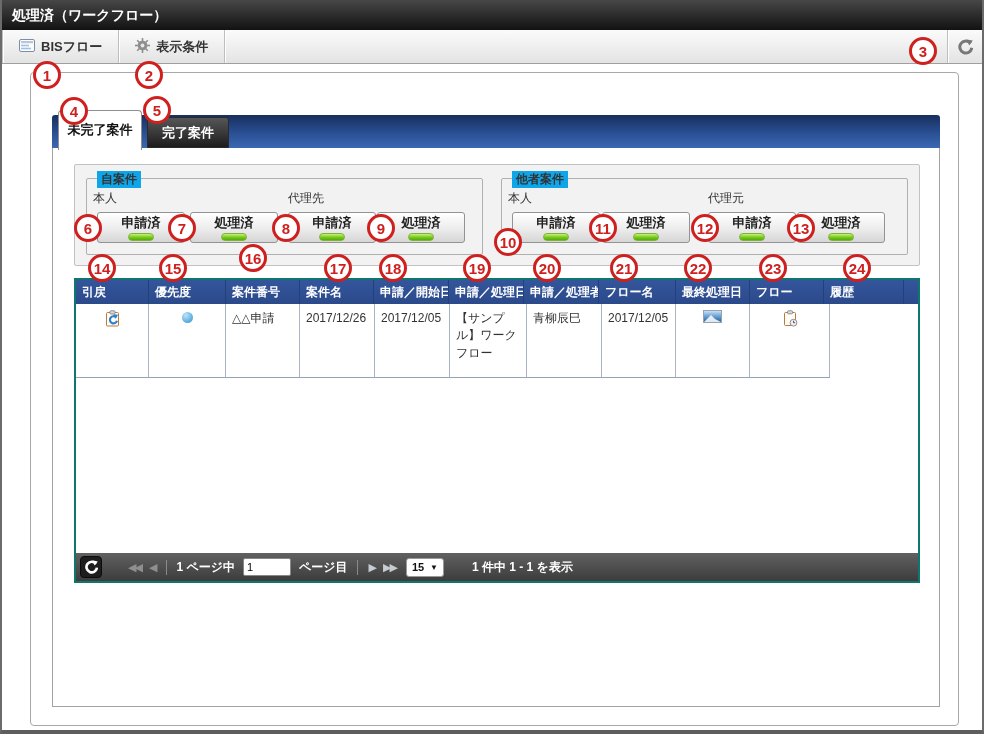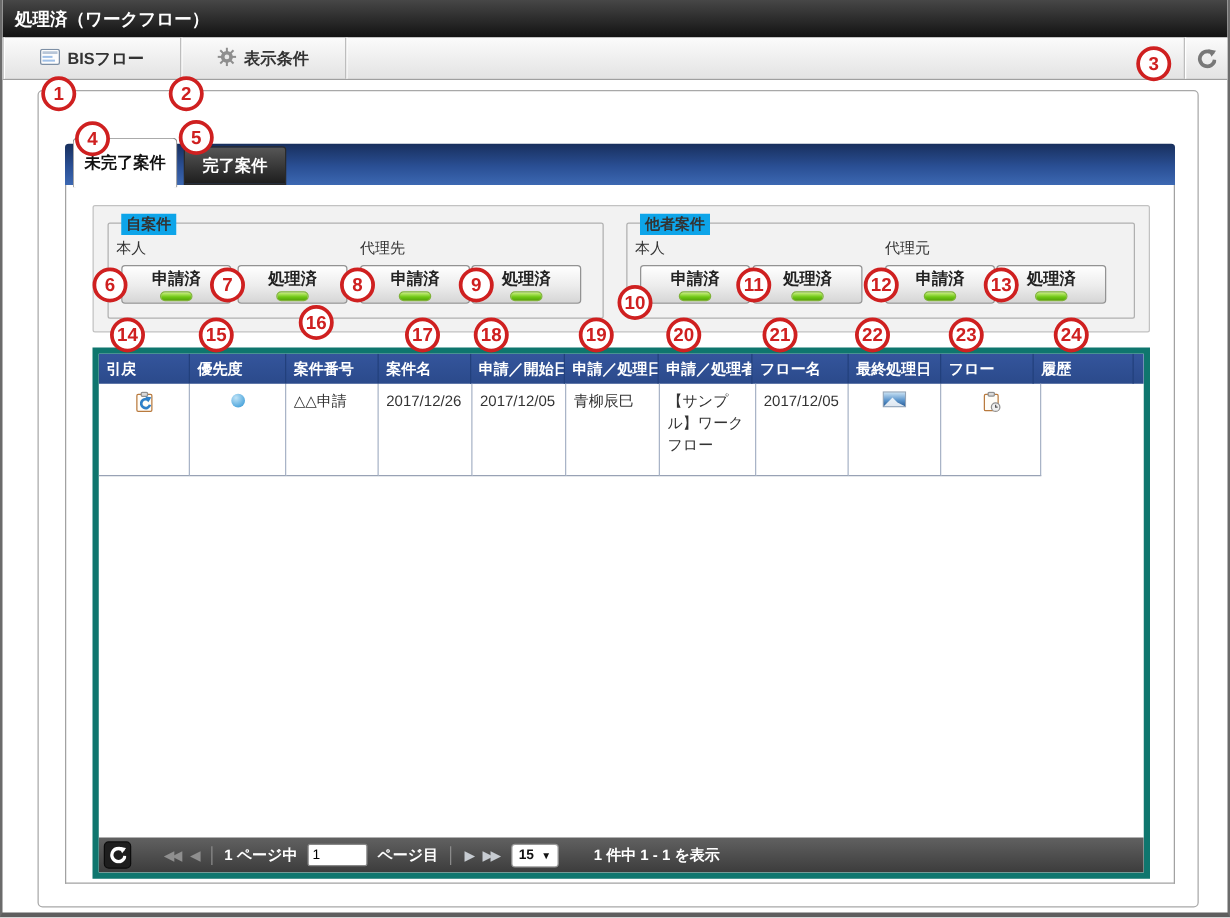--- a/index.html
+++ b/index.html
@@ -9,21 +9,21 @@
           background:#fff;overflow:hidden;}
   
   .title-bar{position:absolute;left:0;top:0;width:100%;height:30px;
              background:linear-gradient(#474747,#121212);color:#fff;font-size:14px;font-weight:bold;
              line-height:30px;padding-left:10px;box-sizing:border-box;}
   
   .toolbar{position:absolute;left:0;top:30px;width:100%;height:34px;
            background:linear-gradient(#fbfbfb,#e3e3e3);border-bottom:1px solid #9f9f9f;
            display:flex;align-items:stretch;box-sizing:border-box;}
   .tsep{width:1px;background:#bdbdbd;box-shadow:1px 0 0 #ffffff;}
-  .tbtn{display:flex;align-items:center;gap:6px;padding:0 29px;font-size:13px;font-weight:bold;color:#333;cursor:pointer;}
+  .tbtn{display:flex;align-items:center;gap:6px;padding:0 16px;font-size:13px;font-weight:bold;color:#333;cursor:pointer;}
   .toolbar .spacer{flex:1;}
   .refresh-btn{display:flex;align-items:center;justify-content:center;width:34px;cursor:pointer;}
   
   .content-box{position:absolute;left:28px;top:72px;width:929px;height:654px;
                border:1px solid #a8a8a8;border-radius:4px;background:#fff;box-sizing:border-box;}
   
   .tab-container{position:absolute;left:50px;top:110px;width:888px;height:597px;}
   .tab-bar{position:absolute;left:0;top:5px;width:100%;height:33px;border-radius:3px 3px 0 0;
            background:linear-gradient(#182f5d,#2a4f94 55%,#3c68b2);z-index:1;}
   .tab-panel{position:absolute;left:0;top:38px;width:100%;height:559px;background:#fff;
@@ -40,21 +40,21 @@
   .fset-own{left:11px;top:13px;width:397px;height:77px;}
   .fset-others{left:426px;top:13px;width:407px;height:77px;}
   .legend{position:absolute;top:-8px;left:10px;background:#0ea5e9;padding:0 4px;font-size:12px;color:#333;font-weight:bold;}
   .glabel{position:absolute;top:11px;font-size:12px;color:#333;}
   .fbtn{position:absolute;top:33px;width:88px;height:31px;box-sizing:border-box;cursor:pointer;
         background:linear-gradient(#ffffff,#ececec 55%,#d6d6d6);border:1px solid #939393;border-radius:3px;
         font-size:13px;font-weight:bold;color:#222;text-align:center;padding-top:1px;}
   .led{width:26px;height:8px;border-radius:4px;margin:1px auto 0;
        background:linear-gradient(#c9f07e,#6fc715 60%,#58a80c);border:1px solid #7fb337;box-sizing:border-box;}
   
-  .grid-box{position:absolute;left:72px;top:278px;width:846px;height:425px;border:5px solid #0f766e;
+  .grid-box{position:absolute;left:72px;top:278px;width:846px;height:305px;border:2px solid #0f766e;
             background:#fff;box-sizing:border-box;overflow:hidden;z-index:4;}
   .ghead{display:flex;height:24px;background:linear-gradient(#34559c,#2b4a8b);}
   .hc{box-sizing:border-box;border-right:1px solid #22407c;color:#fff;font-size:12px;font-weight:bold;
       padding:4px 0 0 6px;white-space:nowrap;overflow:hidden;cursor:pointer;}
   .hc-spacer{flex:1;border-right:none;cursor:default;}
   .grow{display:flex;height:74px;cursor:pointer;}
   .rc{box-sizing:border-box;border-right:1px solid #a9b4c7;border-bottom:1px solid #98a2b5;
       font-size:12px;color:#333;padding:6px 4px 0 6px;line-height:1.45;word-break:break-all;overflow:hidden;}
   .rc-center{text-align:center;padding-left:0;padding-right:0;}
   .rc-spacer{flex:1;border-right:none;border-bottom:none;}
@@ -208,22 +208,22 @@
             <polygon points="9.4,4.2 14.1,4.8 11.6,8.8" fill="#2f80c8"></polygon>
           </svg>
         </span>
       </div>
       <div class="rc rc-center" style="width:77px;">
         <span class="dot"></span>
       </div>
       <div class="rc" style="width:74px;">△△申請</div>
       <div class="rc" style="width:75px;">2017/12/26</div>
       <div class="rc" style="width:75px;">2017/12/05</div>
+      <div class="rc" style="width:77px;">【サンプル】ワークフロー</div>
       <div class="rc" style="width:75px;">青柳辰巳</div>
-      <div class="rc" style="width:77px;">【サンプル】ワークフロー</div>
       <div class="rc" style="width:74px;">2017/12/05</div>
       <div class="rc rc-center" style="width:74px;">
         <span>
           <svg width="19" height="13" viewBox="0 0 19 13">
             <defs>
               <linearGradient id="sky" x1="0" y1="0" x2="0" y2="1">
                 <stop offset="0" stop-color="#cfe6f6"></stop>
                   <stop offset="0.55" stop-color="#5e97cd"></stop>
                   <stop offset="1" stop-color="#255a96"></stop>
               </linearGradient>

